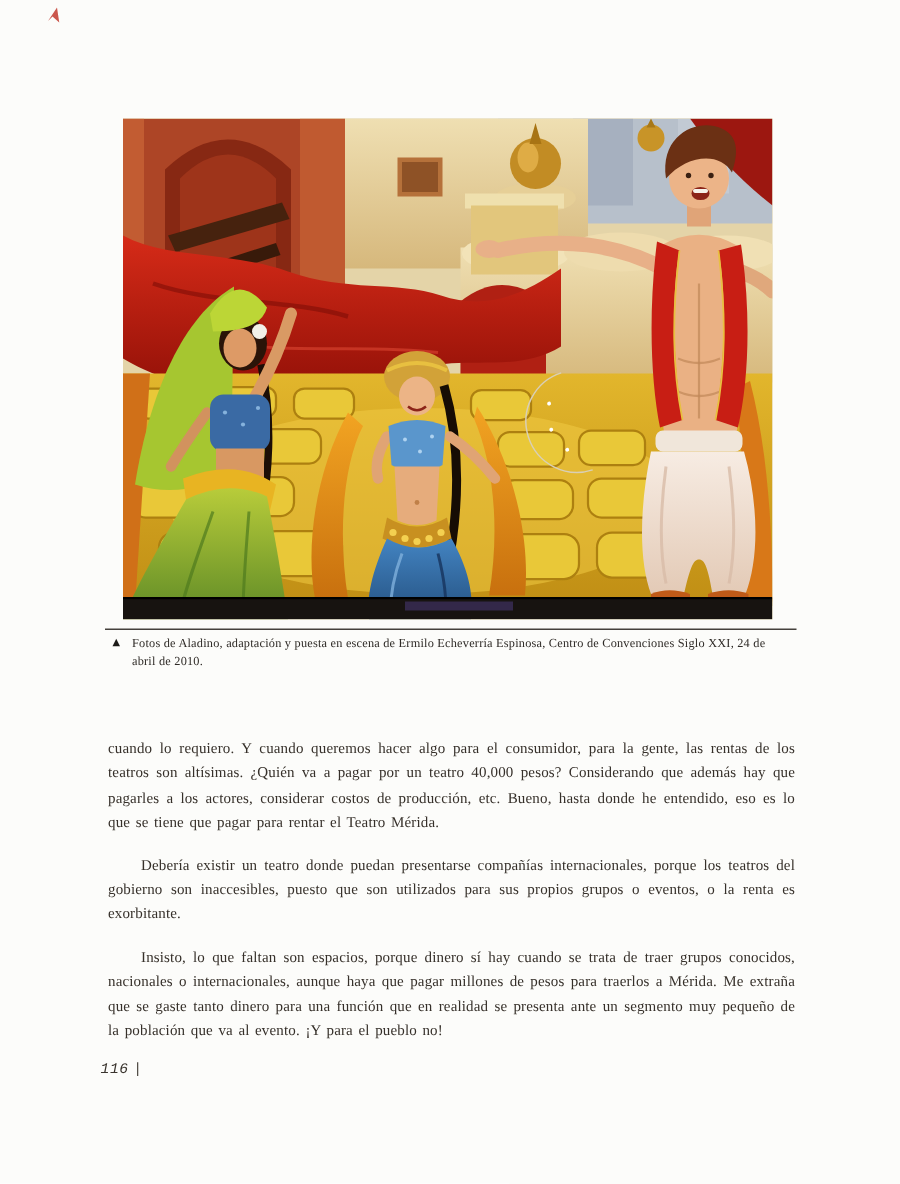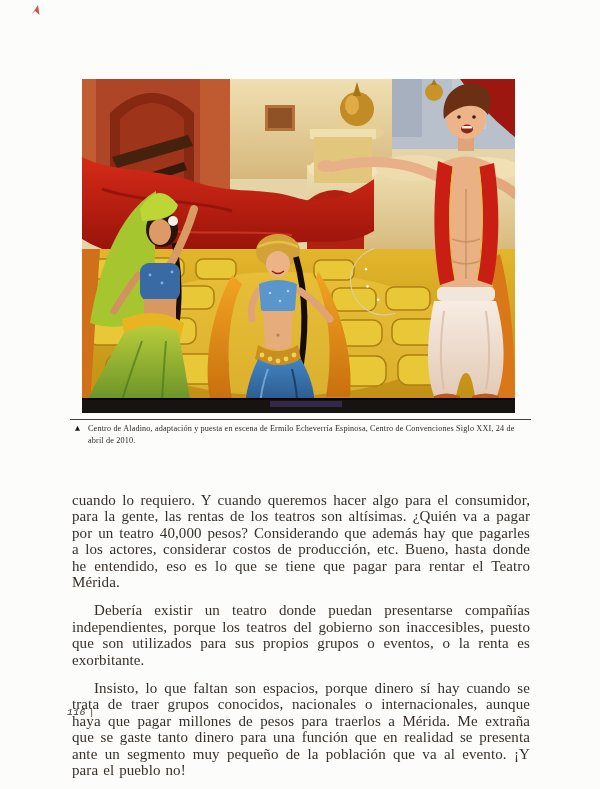--- a/index.html
+++ b/index.html
@@ -26,21 +26,21 @@
     font-size:8.2px;line-height:11.6px;color:#2e2a26;
   }
   .caption-marker{
     font-family:"DejaVu Sans",sans-serif;
     font-size:6.5px;line-height:11.6px;margin-right:8px;color:#1c1a18;
   }
   .caption-text{flex:1;letter-spacing:0.15px;}
   .caption-text .work-title{}
   .body-text{
     position:absolute;left:72px;top:492px;width:458px;
-    font-size:15px;line-height:16.4px;color:#36302a;
+    font-size:10px;line-height:16.4px;color:#36302a;
     text-align:justify;word-spacing:1.1px;letter-spacing:0.1px;
   }
   .body-text p{margin:0;}
   .body-text p + p{margin-top:12px;text-indent:22px;}
   .page-number{
     position:absolute;left:67px;top:707px;
     font-size:9.8px;font-style:italic;color:#3a342e;letter-spacing:0.4px;font-family:Liberation Mono, monospace;
   }
   .page-number .bar{font-style:normal;margin-left:3px;color:#4a443e;}
 </style>
@@ -245,24 +245,24 @@
         <rect x="188" y="322" width="72" height="6" fill="#4a3a78" opacity="0.55"></rect>
         <rect x="0" y="319" width="433" height="1.5" fill="#000000"></rect>
       </g>
     </svg>
   </div>
 
   <div class="caption-rule"></div>
 
   <div class="caption">
     <span class="caption-marker">▲</span>
-    <span class="caption-text"><span>Centro de </span><span class="work-title">Aladino</span><span>, adaptación y puesta en escena de Ermilo Echeverría Espinosa, Centro de Convenciones Siglo XXI, 24 de abril de 2010.</span></span>
+    <span class="caption-text"><span>Fotos de </span><span class="work-title">Aladino</span><span>, adaptación y puesta en escena de Ermilo Echeverría Espinosa, Centro de Convenciones Siglo XXI, 24 de abril de 2010.</span></span>
   </div>
 
   <div class="body-text">
     <p>cuando lo requiero. Y cuando queremos hacer algo para el consumidor, para la gente, las rentas de los teatros son altísimas. ¿Quién va a pagar por un teatro 40,000 pesos? Considerando que además hay que pagarles a los actores, considerar costos de producción, etc. Bueno, hasta donde he entendido, eso es lo que se tiene que pagar para rentar el Teatro Mérida.</p>
-    <p>Debería existir un teatro donde puedan presentarse compañías independientes, porque los teatros del gobierno son inaccesibles, puesto que son utilizados para sus propios grupos o eventos, o la renta es exorbitante.</p>
+    <p>Debería existir un teatro donde puedan presentarse compañías internacionales, porque los teatros del gobierno son inaccesibles, puesto que son utilizados para sus propios grupos o eventos, o la renta es exorbitante.</p>
     <p>Insisto, lo que faltan son espacios, porque dinero sí hay cuando se trata de traer grupos conocidos, nacionales o internacionales, aunque haya que pagar millones de pesos para traerlos a Mérida. Me extraña que se gaste tanto dinero para una función que en realidad se presenta ante un segmento muy pequeño de la población que va al evento. ¡Y para el pueblo no!</p>
   </div>
 
   <div class="page-number"><span>116</span><span class="bar">|</span></div>
 
 </div>
 
 </body></html>

